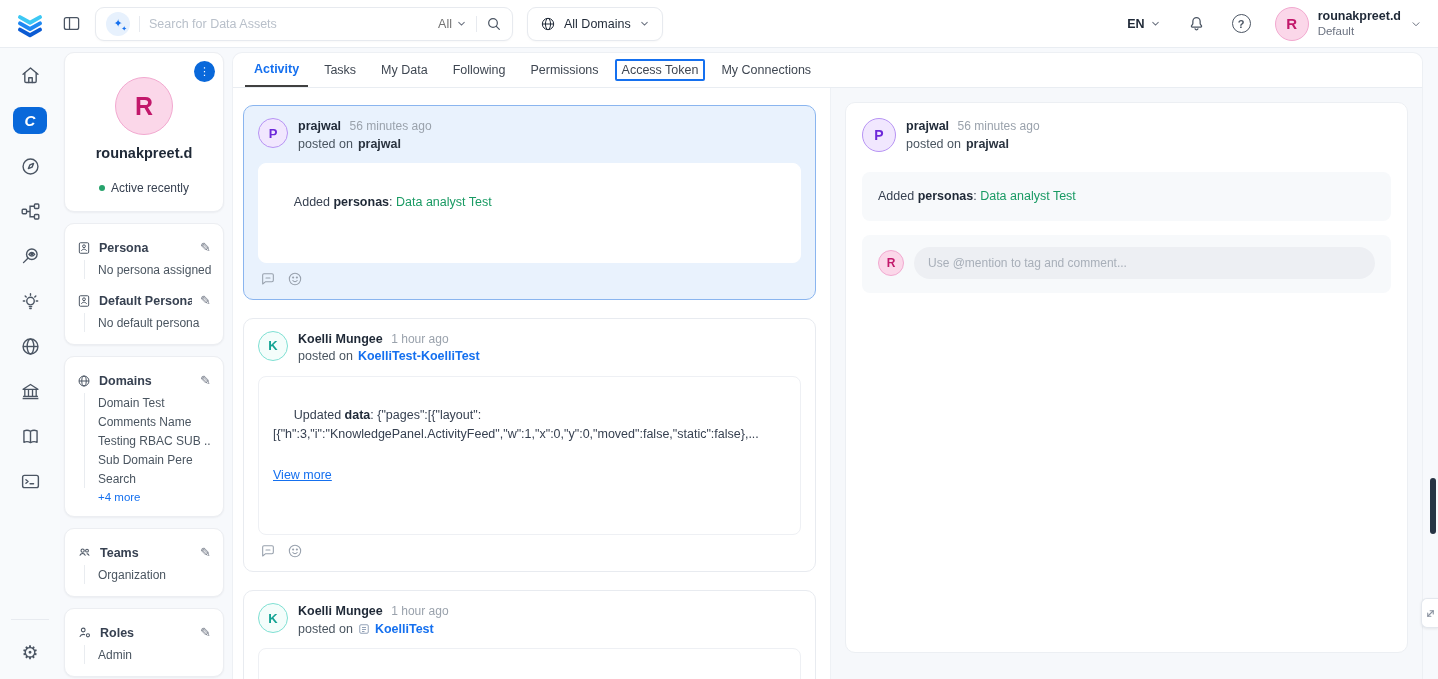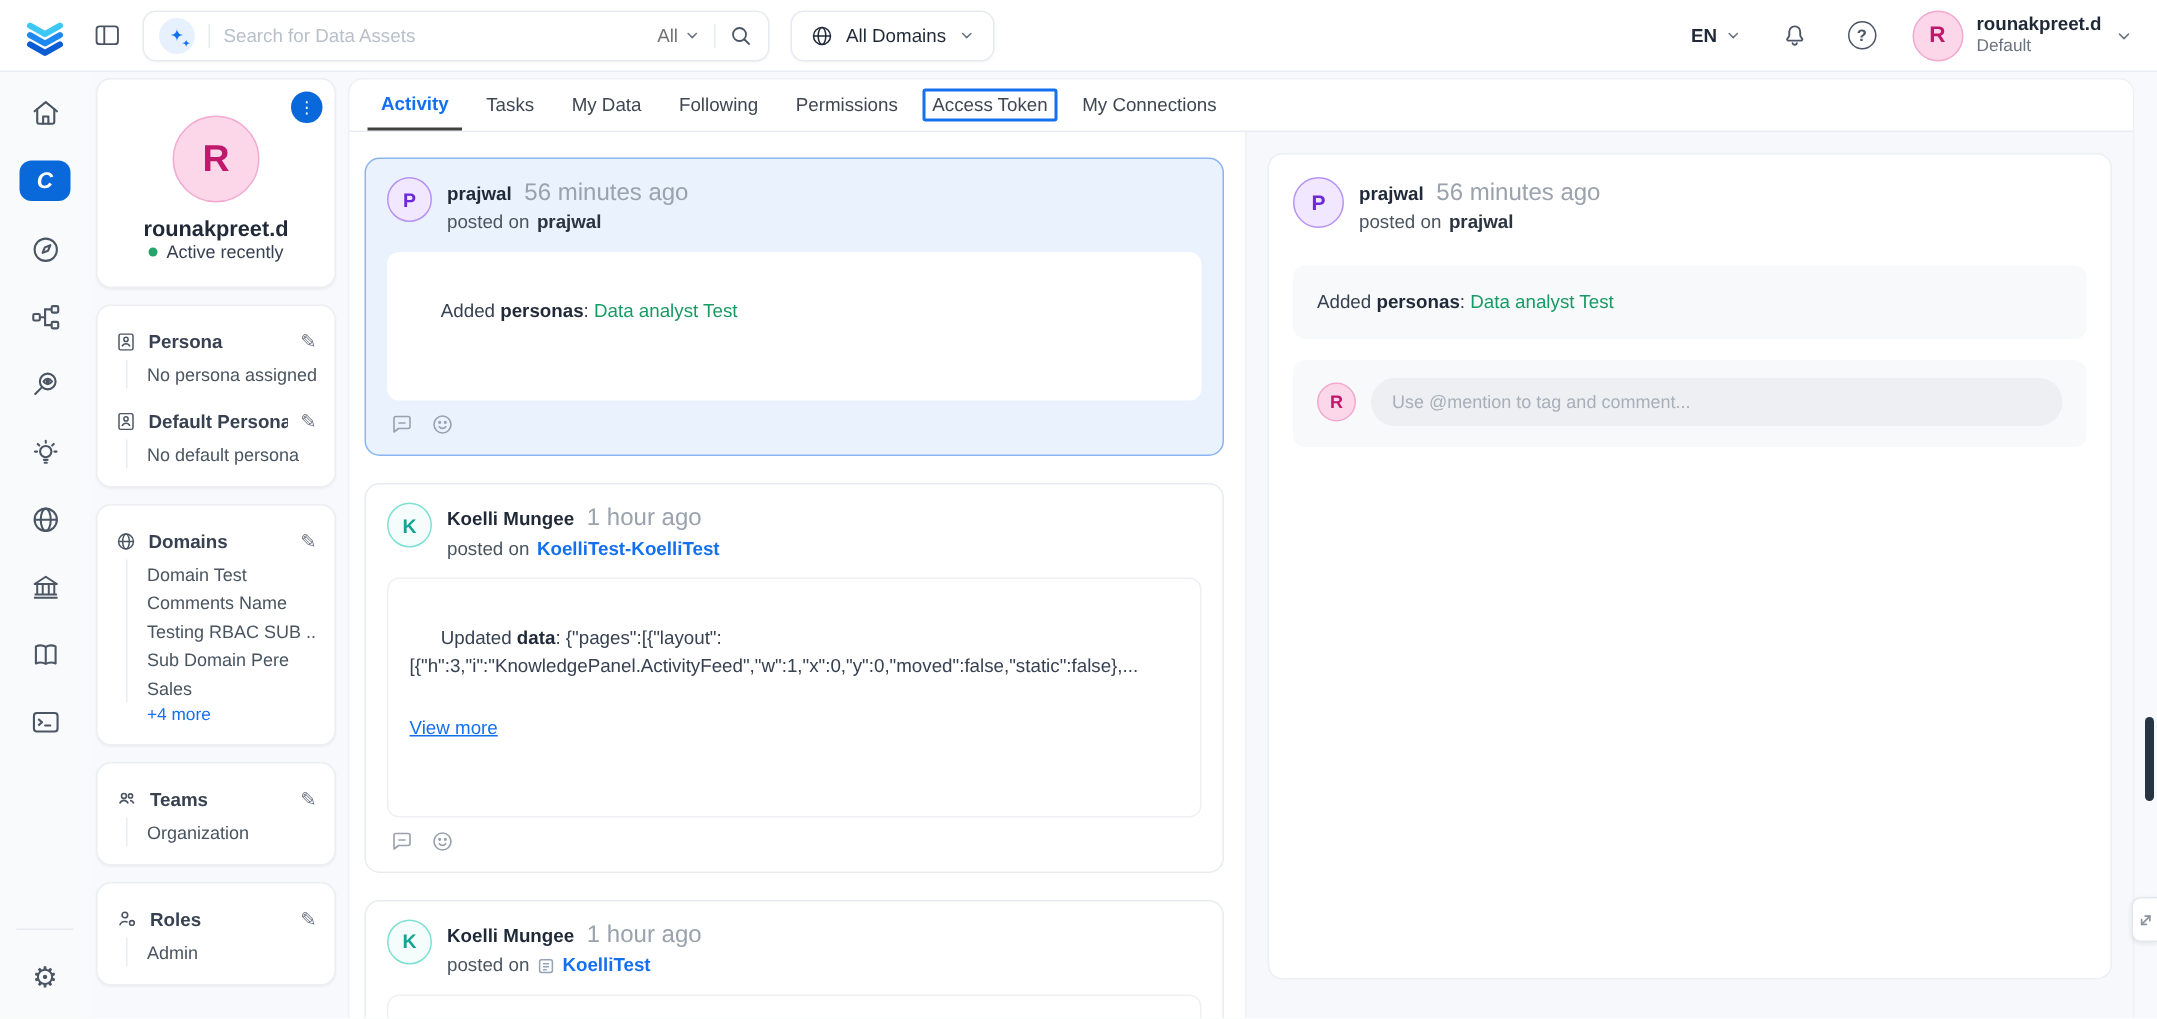--- a/index.html
+++ b/index.html
@@ -40,21 +40,21 @@
   .rail-div { margin-top:auto; width:38px; height:1px; background:#e8ebf0; }
   .rail-gear { margin-bottom:14px; font-size:19px; }
 
   
   .profile-col { width:160px; margin:4px 8px 0 4px; display:flex; flex-direction:column; gap:11px; flex-shrink:0; }
   .pcard { background:#fff; border:1px solid #eceef2; border-radius:10px; box-shadow:0 1px 2px rgba(16,24,40,.05); padding:12px; position:relative; }
   .kebab { position:absolute; top:8px; right:8px; width:21px; height:21px; border-radius:50%; background:#0968da; color:#fff; font-size:11px; display:flex; align-items:center; justify-content:center; }
   .pavatar { width:58px; height:58px; margin:12px auto 10px; font-size:25px; }
   .pname { font-size:14.5px; font-weight:700; color:#1f2937; text-align:center; }
   .pemail { font-size:11.5px; color:#2f7cea; text-align:center; word-break:break-all; line-height:1.4; margin-top:4px; }
-  .pstatus { margin:0 auto 4px; display:flex; align-items:center; justify-content:center; gap:6px; font-size:12px; color:#374151; }
+  .pstatus { margin:20px auto 4px; display:flex; align-items:center; justify-content:center; gap:6px; font-size:12px; color:#374151; }
   .dot { width:6px; height:6px; border-radius:50%; background:#27a36c; }
   .sec-head { display:flex; align-items:center; gap:8px; padding:4px 0 5px; }
   .sec-icon { color:#4b5563; flex-shrink:0; }
   .sec-title { flex:1; font-size:12.5px; font-weight:700; color:#374151; white-space:nowrap; overflow:hidden; }
   .pencil { color:#6b7280; font-size:13px; }
   .sec-items { margin-left:7px; border-left:1px solid #e9ecf0; padding-left:13px; }
   .sec-item { font-size:12px; color:#4a5560; padding:2.5px 0; white-space:nowrap; overflow:hidden; }
   .more-link { font-size:11.5px; color:#1570ef; padding:3px 0 1px; }
   .sec-gap { height:10px; }
 
@@ -67,21 +67,21 @@
   .body-row { flex:1; display:flex; min-height:0; }
 
   
   .feed-col { width:597px; padding:17px 14px 0 10px; display:flex; flex-direction:column; gap:18px; overflow:hidden; flex-shrink:0; }
   .post { border:1px solid #e8ebf0; border-radius:10px; padding:12px 14px 6px; background:#fff; flex-shrink:0; }
   .post.selected { background:#e9f2fd; border-color:#8ab5ef; }
   .post-header { display:flex; gap:10px; }
   .post-avatar { width:30px; height:30px; border:1px solid; font-size:13px; flex-shrink:0; }
   .ph-line1 { font-size:12.5px; line-height:1.4; }
   .post-author { font-weight:700; color:#1f2937; }
-  .post-time { color:#9aa2ac; font-size:16px; margin-left:5px; }
+  .post-time { color:#9aa2ac; font-size:12px; margin-left:5px; }
   .ph-line2 { font-size:12.5px; color:#4a5560; display:flex; align-items:center; gap:5px; line-height:1.4; }
   .post-target.plain-bold { font-weight:700; color:#2b3440; }
   .post-target.link { color:#1570ef; font-weight:600;text-align:right; }
   .team-icon { display:none; color:#94a3b8; }
   .post-box { background:#fff; border:1px solid #eef0f4; border-radius:8px; padding:10px 14px; margin-top:10px; font-size:12.5px; line-height:1.55; color:#374151; white-space:pre-wrap; word-break:break-word; }
   .selected .post-box { border-color:#fff; }
   .pt-b { font-weight:700; color:#1f2937; }
   .pt-g { color:#199a63; }
   .view-more { display:none; color:#1570ef; margin-top:2px; }
   .post-foot { display:flex; gap:11px; padding:8px 2px 6px; color:#98a1ad; }
@@ -297,21 +297,21 @@
             <line x1="3.5" y1="12" x2="20.5" y2="12"></line>
           </svg>
         <span class="sec-title">Domains</span>
         <span class="pencil">✎</span>
       </div>
       <div class="sec-items">
           <div class="sec-item">Domain Test</div>
           <div class="sec-item">Comments Name</div>
           <div class="sec-item">Testing RBAC SUB ...</div>
           <div class="sec-item">Sub Domain Pere</div>
-          <div class="sec-item">Sales</div>
+          <div class="sec-item">Search</div>
         </div>
       <div class="sec-items" style="border-left-color:transparent;">
           <div class="more-link">+4 more</div>
         </div>
     </div>
 
     <div class="pcard">
       <div class="sec-head">
         <svg class="sec-icon" width="15" height="15" viewBox="0 0 24 24" fill="none" stroke="currentColor" stroke-width="1.7">
             <circle cx="9" cy="9" r="2.6"></circle>

